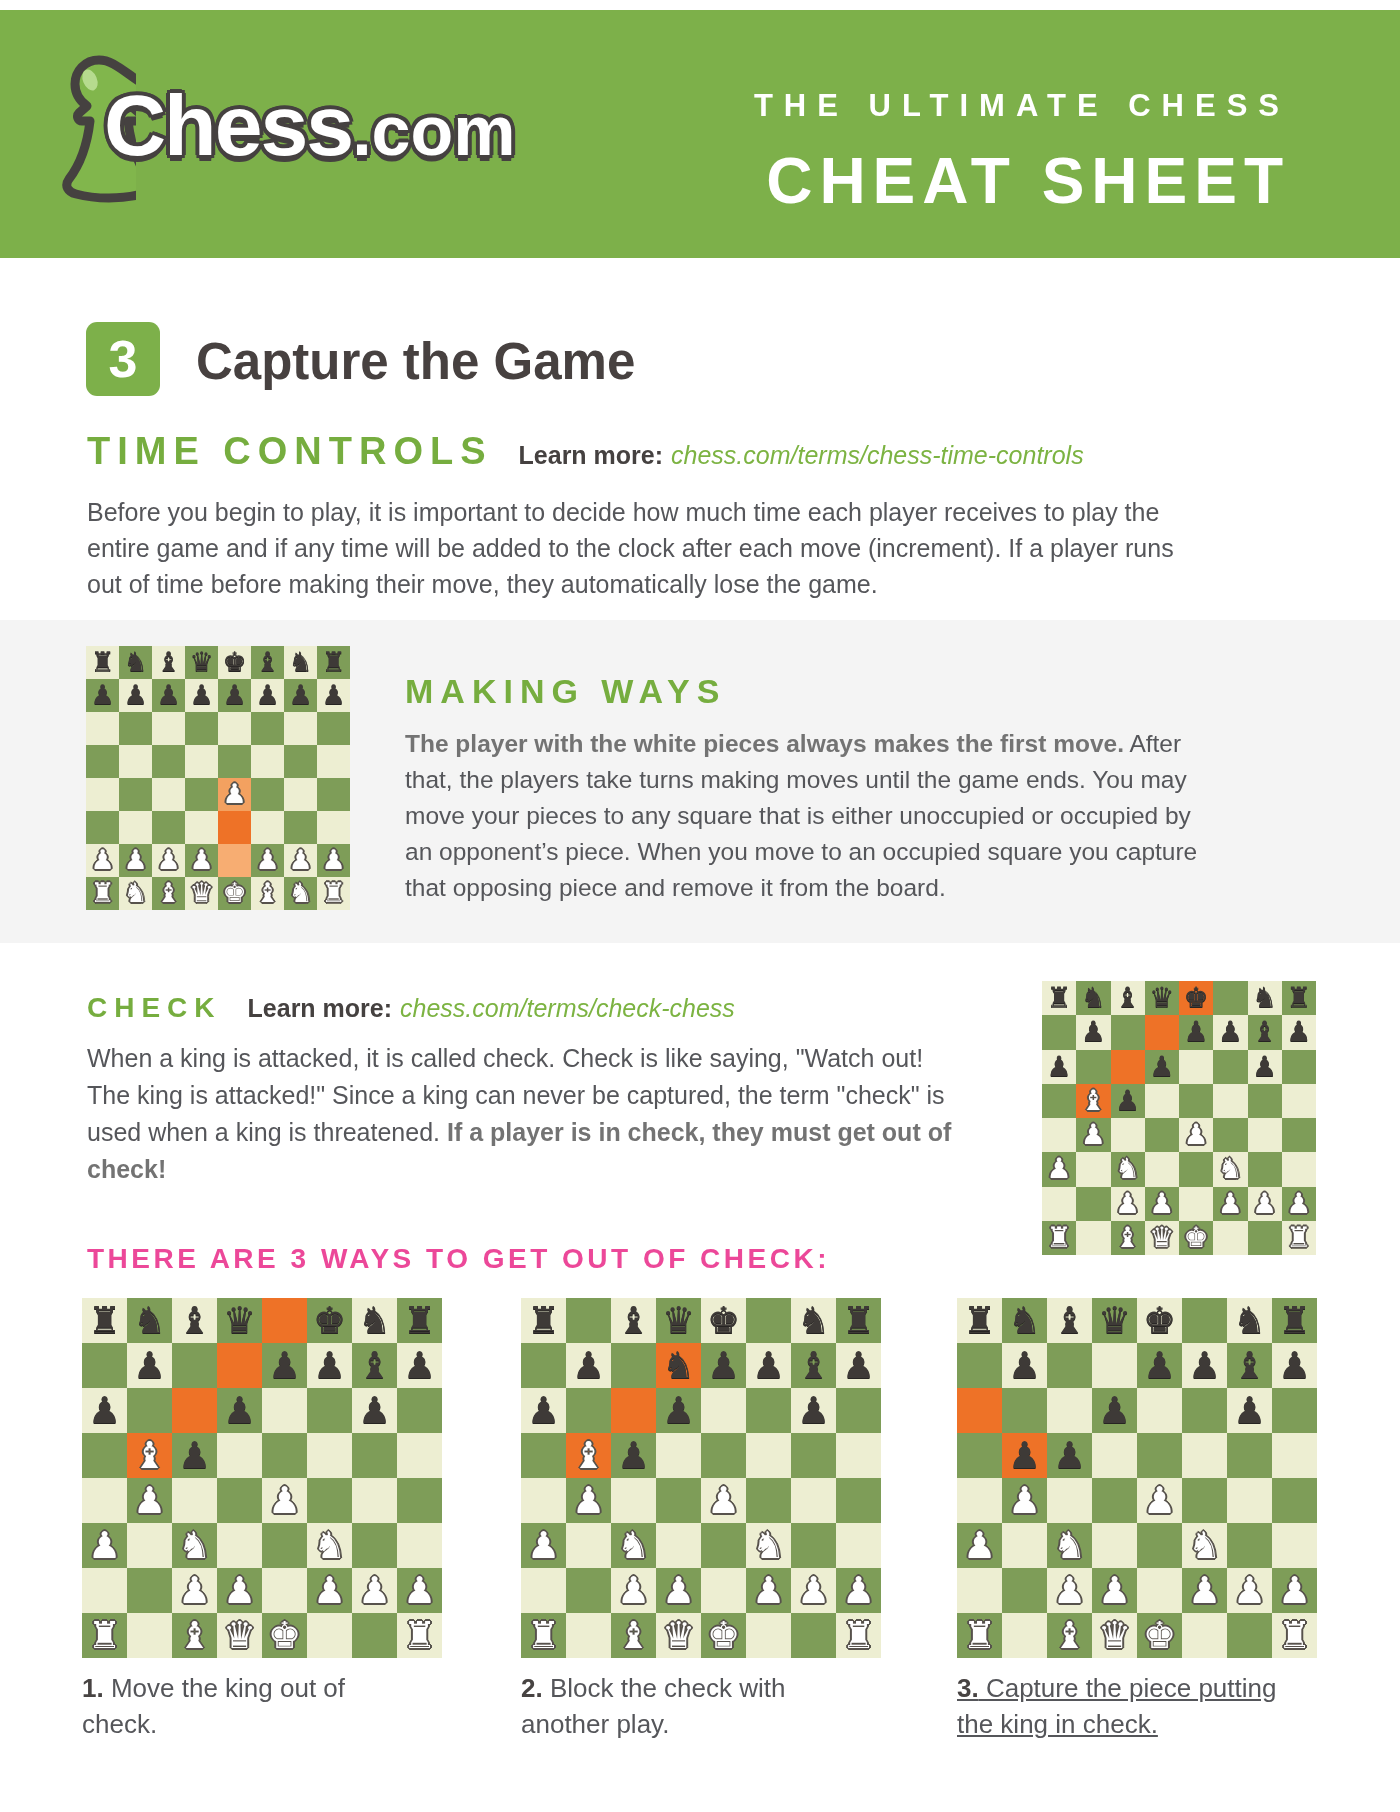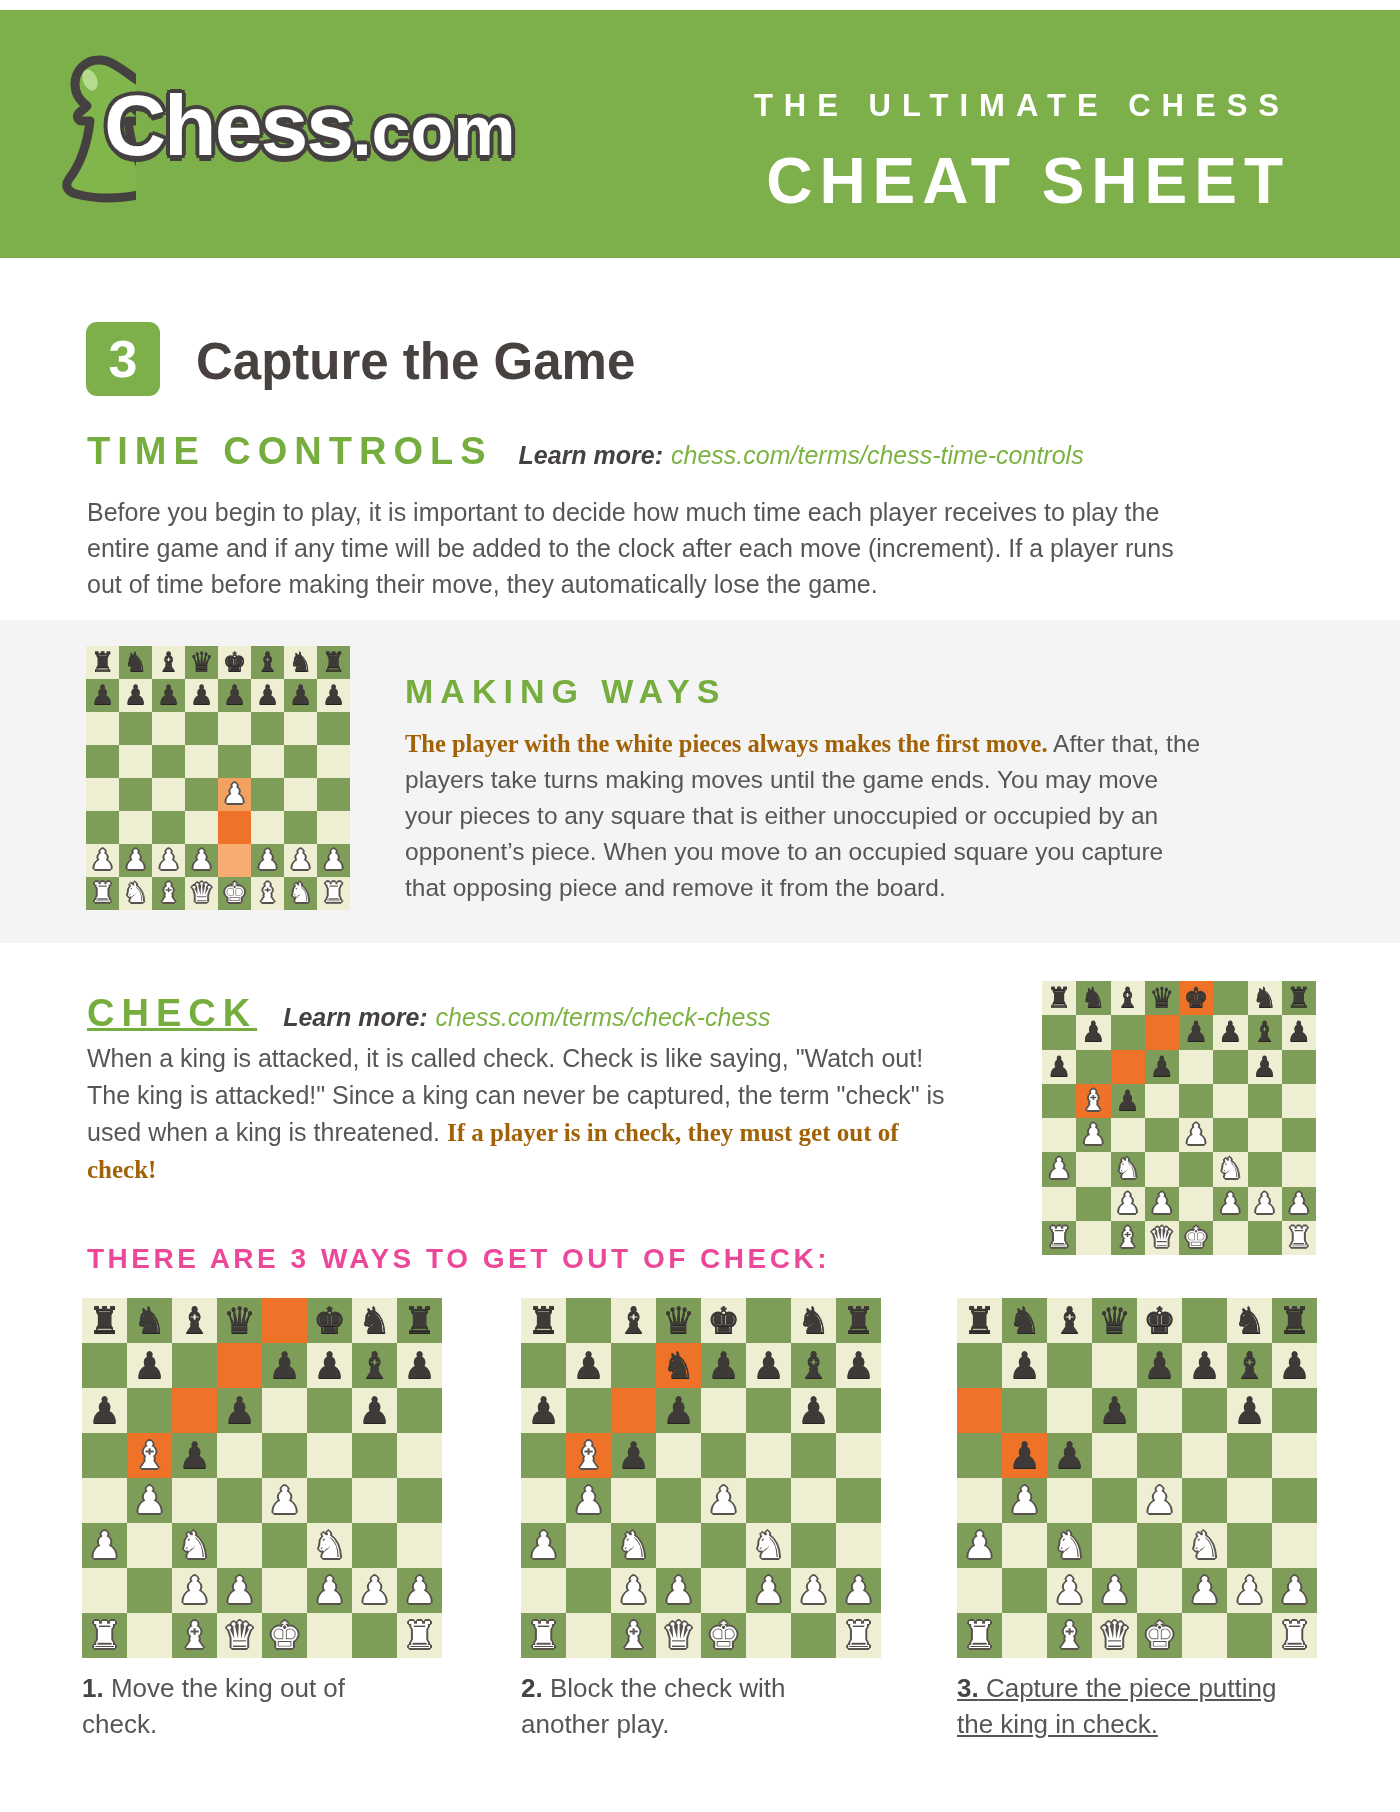--- a/index.html
+++ b/index.html
@@ -27,38 +27,38 @@
 
   
   .badge{position:absolute;left:86px;top:322px;width:74px;height:74px;border-radius:11px;
     background:var(--brand_green);color:#fff;font-size:52px;font-weight:bold;
     display:flex;align-items:center;justify-content:center;}
   .page-title{position:absolute;left:196px;top:332px;font-size:51px;font-weight:bold;color:var(--dark_heading);}
 
   
   .subhead-row{position:absolute;white-space:nowrap;}
   .green-heading{font-weight:bold;color:var(--heading_green);letter-spacing:7px;}
-  .learn-more-label{font-size:25px;font-style:italic;font-weight:bold;color:#454140;margin-left:26px;}
+  .learn-more-label{font-size:25px;font-weight:bold;color:#454140;margin-left:26px;}
   .green-link{font-size:25px;font-style:italic;color:var(--link_green);text-decoration:none;margin-left:8px;}
 
   .body-text{color:var(--body_text);font-size:25px;line-height:36px;}
   .tc-head{left:87px;top:430px;}
   .tc-head .green-heading{font-size:38px;}
   .tc-body{position:absolute;left:87px;top:494px;width:1100px;}
 
   
   .gray-band{position:absolute;left:0;top:620px;width:1400px;height:323px;background:var(--band_gray);}
   .mm-heading{position:absolute;left:405px;top:672px;font-size:34px;font-weight:bold;
     color:var(--heading_green);letter-spacing:7px;}
   .mm-body{position:absolute;left:405px;top:726px;width:800px;font-size:24.5px;}
-  .bold-lead{font-weight:bold;color:#a16207;font-family:Liberation Serif, serif;}
+  .bold-lead{font-weight:bold;color:#737373;}
 
   
   .check-head{left:87px;top:992px;}
-  .check-head .green-heading{font-size:38px;text-decoration:underline;}
+  .check-head .green-heading{font-size:28px;}
   .check-body{position:absolute;left:87px;top:1040px;width:875px;line-height:37px;}
 
   .ways-heading{position:absolute;left:87px;top:1243px;font-size:28px;font-weight:bold;
     color:#ec4899;letter-spacing:3.5px;}
 
   
   .board{display:grid;grid-template-columns:repeat(8,1fr);grid-template-rows:repeat(8,1fr);
     position:absolute;}
   .board-sm{width:264px;height:264px;}
   .board-md{width:274px;height:274px;}

